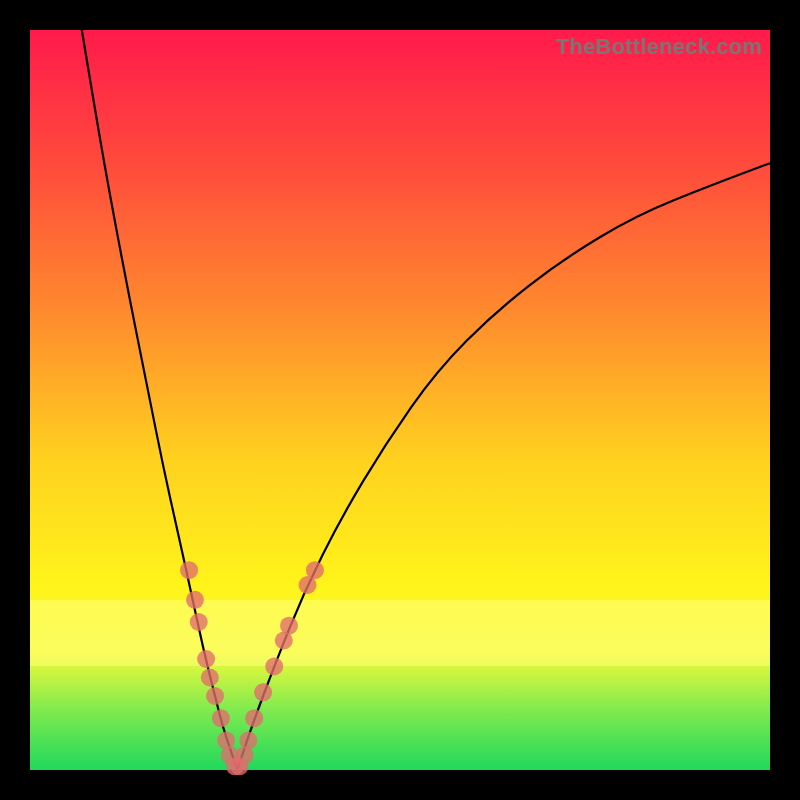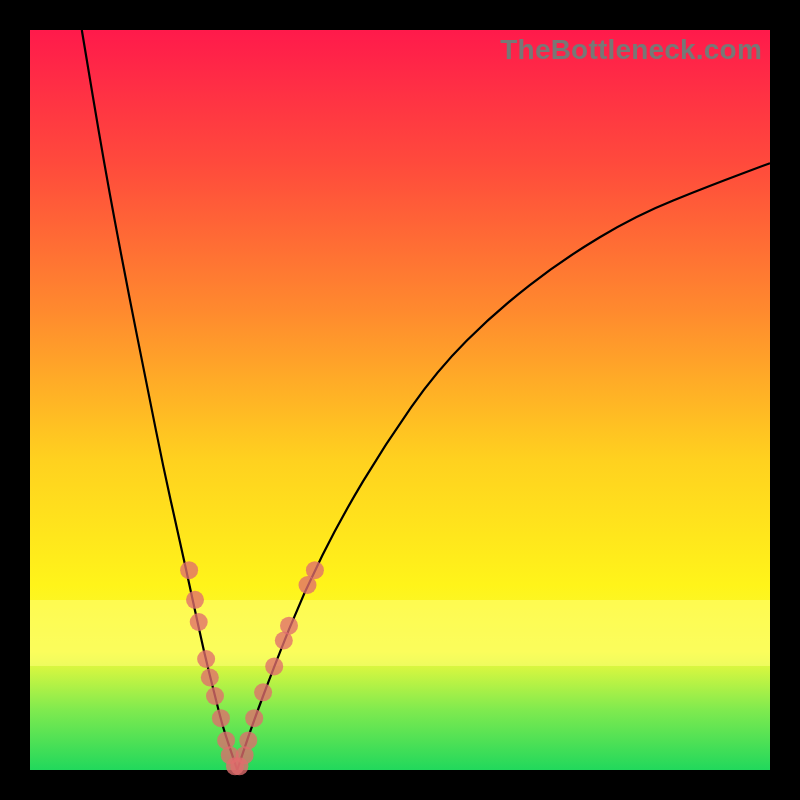--- a/index.html
+++ b/index.html
@@ -40,21 +40,21 @@
     position: absolute;
     left: 0;
     width: 100%;
     background: rgba(255, 255, 120, 0.55);
   }
   .watermark {
     position: absolute;
     top: 4px;
     right: 8px;
     color: #777876;
-    font-size: 28px;
+    font-size: 22px;
     font-weight: 600;
     letter-spacing: 0.2px;
     user-select: none;
   }
   svg.curves {
     position: absolute;
     left: 0;
     top: 0;
     width: 740px;
     height: 740px;

